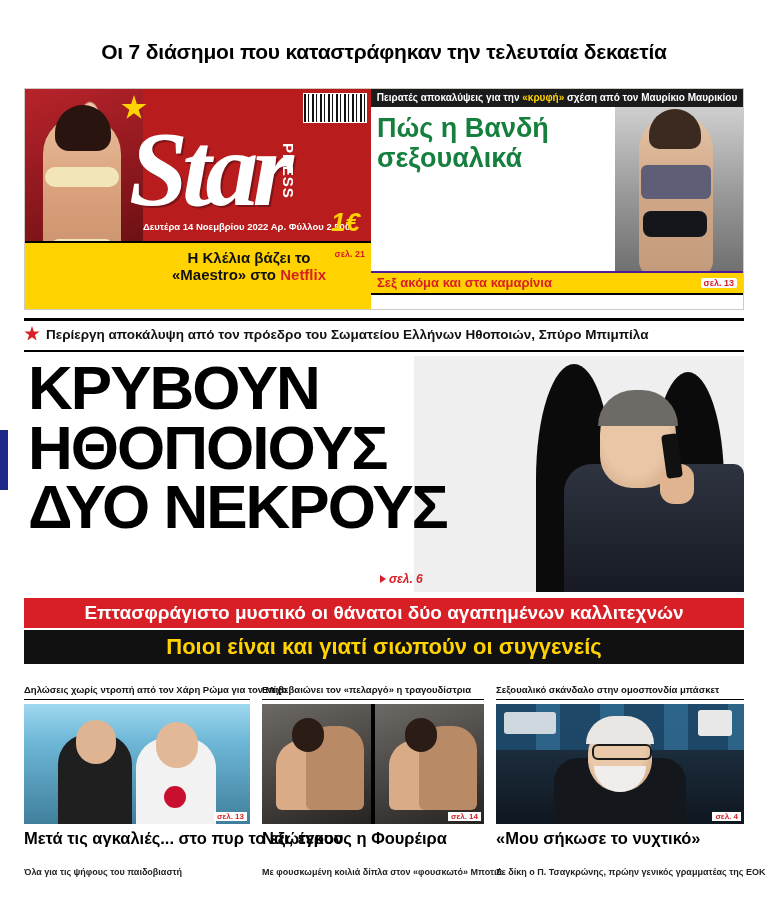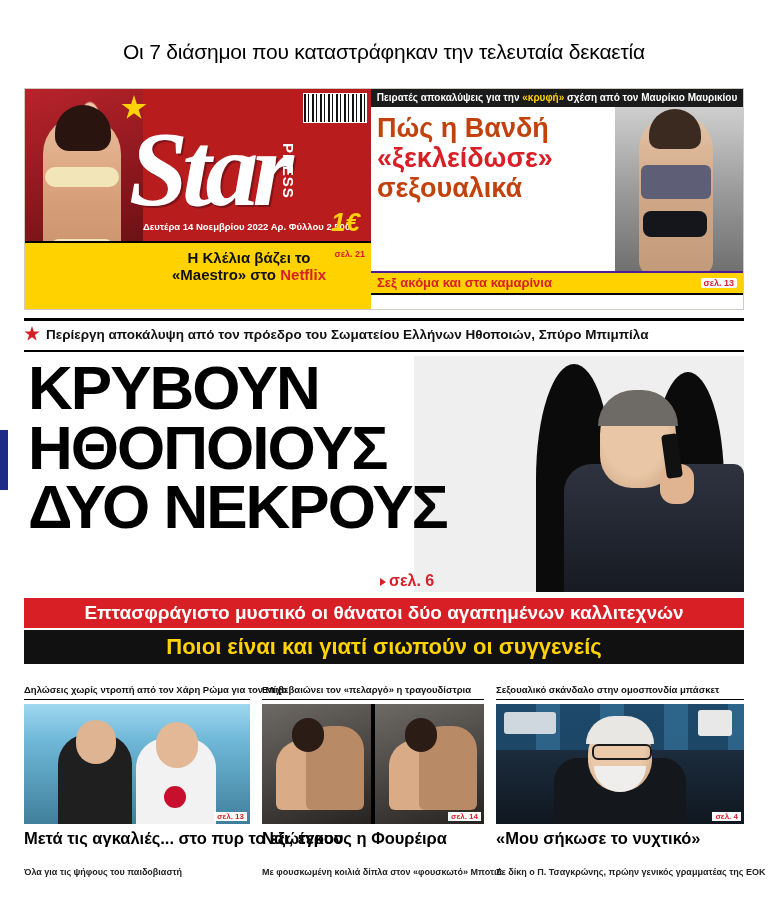--- a/index.html
+++ b/index.html
@@ -22,21 +22,21 @@
   }
 
   
   .top-teaser {
     position: absolute;
     left: 24px;
     top: 40px;
     width: 720px;
     text-align: center;
     font-size: 21px;
-    font-weight: normal;
+    font-weight: bold;
     color: #000;
     letter-spacing: -0.2px;
     white-space: nowrap;
   }
 
   
   .masthead {
     position: absolute;
     left: 24px;
     top: 88px;
@@ -234,21 +234,21 @@
     border-radius: 8px;
   }
   .mr-head {
     position: absolute;
     left: 6px; top: 24px;
     width: 240px;
   }
   .mr-head div {
     font-size: 27px;
     font-weight: bold;
-    color: #c2410c;
+    color: #15803d;
     line-height: 1.12;
     white-space: nowrap;
   }
   .mr-head .q { color: #d81f26; }
   .mr-strip {
     position: absolute;
     left: 0; bottom: 14px;
     width: 372px;
     height: 20px;
     background: #ffd200;
@@ -371,23 +371,24 @@
     font-size: 62px;
     font-weight: bold;
     line-height: 0.96;
     color: #000;
     letter-spacing: -2px;
     white-space: nowrap;
   }
   .sel6 {
     position: absolute;
     left: 380px; top: 572px;
-    font-size: 16px;
+    font-size: 12px;
     font-weight: bold;
     color: #d81f26;
+    font-style: italic;
   }
   .sel6 .tri {
     display: inline-block;
     width: 0; height: 0;
     border-left: 6px solid #d81f26;
     border-top: 4px solid transparent;
     border-bottom: 4px solid transparent;
     margin-right: 3px;
   }
 
@@ -602,21 +603,20 @@
         <span>σχέση από τον Μαυρίκιο Μαυρικίου</span>
       </div>
       <div class="mr-photo">
         <div class="figure"></div>
         <div class="hair2"></div>
         <div class="top2"></div>
         <div class="bottom2"></div>
       </div>
       <div class="mr-head">
         <div>Πώς η Βανδή</div>
-        <div class="q">«ξεκλείδωσε»</div>
         <div>σεξουαλικά</div>
       </div>
       <div class="mr-strip">
         <span class="txt">Σεξ ακόμα και στα καμαρίνια</span>
         <span class="sel">σελ. 13</span>
       </div>
     </div>
   </div>
 
   <div class="rule-top"></div>

